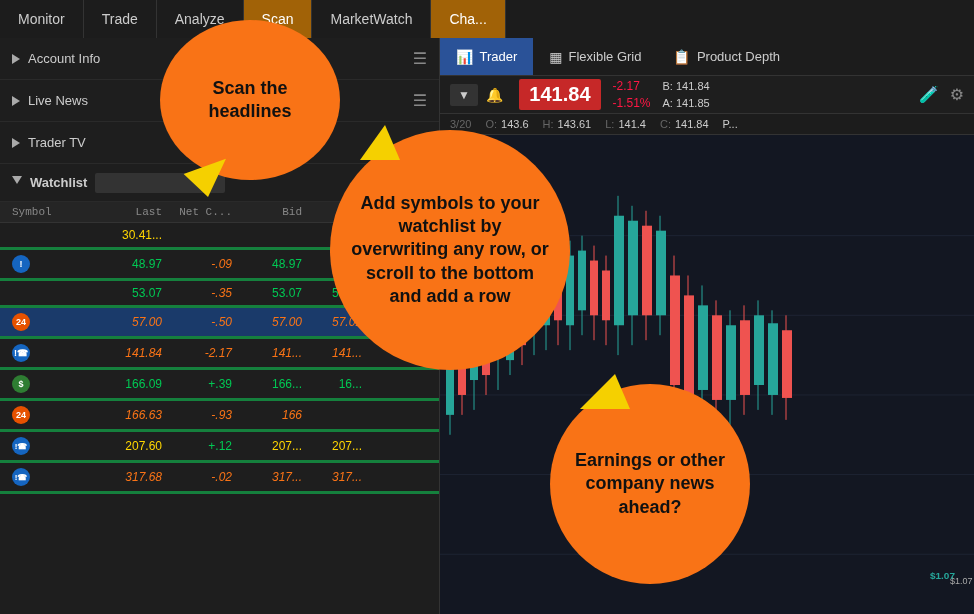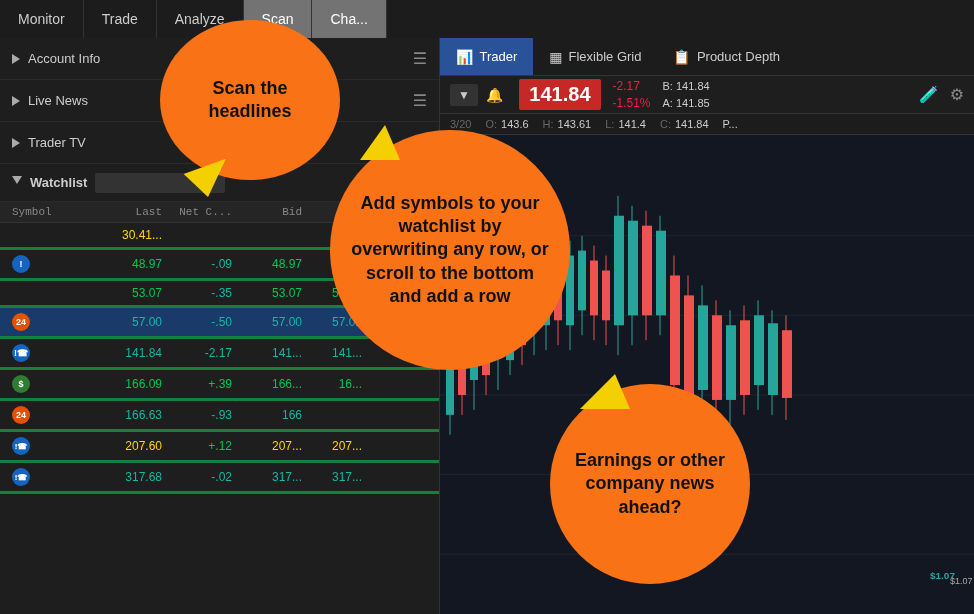--- a/index.html
+++ b/index.html
@@ -25,21 +25,21 @@
     .nav-tab {
       padding: 0 18px;
       height: 100%;
       display: flex;
       align-items: center;
       color: #ccc;
       font-size: 14px;
       cursor: pointer;
       border-right: 1px solid #333;
     }
-    .nav-tab.active { background: #737373; color: #fff; }
+    .nav-tab.active { background: #a16207; color: #fff; }
 
     
     .second-nav {
       display: flex;
       align-items: center;
       background: #1c1c1c;
       height: 38px;
       position: absolute;
       top: 38px; left: 440px; right: 0;
       z-index: 10;
@@ -148,21 +148,21 @@
       grid-template-columns: 80px 70px 70px 70px 60px;
       padding: 5px 12px;
       border-bottom: 3px solid #15803d;
       font-size: 12px;
       align-items: center;
     }
     .table-row.selected { background: #1a3a6a; }
     .cell { text-align: right; }
     .cell:first-child { text-align: left; display: flex; align-items: center; gap: 4px; }
     .cell.green { color: #00c853; text-align: right; }
-    .cell.red { color: #14b8a6; }
+    .cell.red { color: #f97316; font-style: italic; }
     .cell.yellow { color: #ffd600; }
     .symbol-icon {
       width: 18px; height: 18px;
       border-radius: 50%;
       display: inline-flex;
       align-items: center;
       justify-content: center;
       font-size: 9px;
       font-weight: bold;
       flex-shrink: 0;
@@ -328,20 +328,21 @@
     }
   </style>
 </head>
 <body>
 
 <div class="top-nav">
   <div class="nav-tab">Monitor</div>
   <div class="nav-tab">Trade</div>
   <div class="nav-tab">Analyze</div>
   <div class="nav-tab active">Scan</div>
+  <div class="nav-tab">MarketWatch</div>
   <div class="nav-tab active">Cha...</div>
 </div>
 
 <div class="left-sidebar">
 
   <div style="margin-top: 38px;">
     <div class="sidebar-item">
       <div class="sidebar-item-left">
         <div class="triangle"></div>
         <span>Account Info</span>

